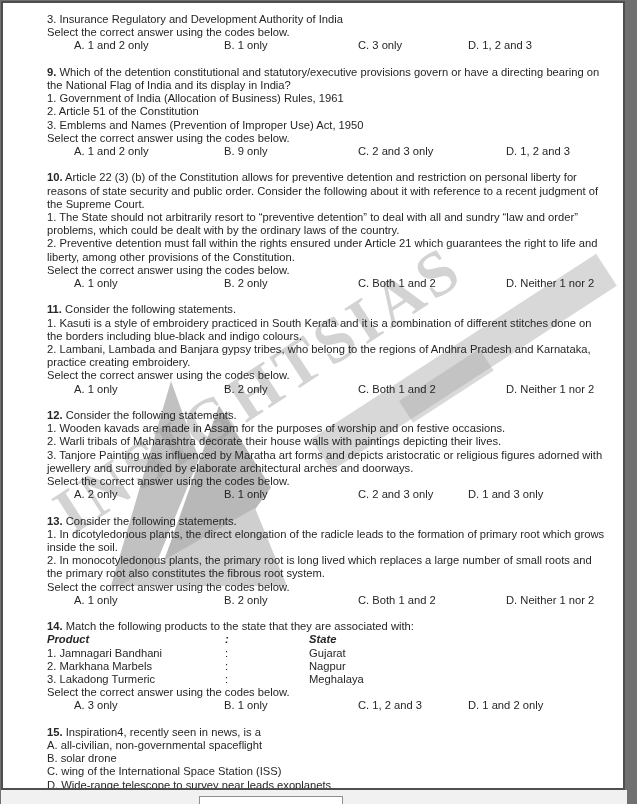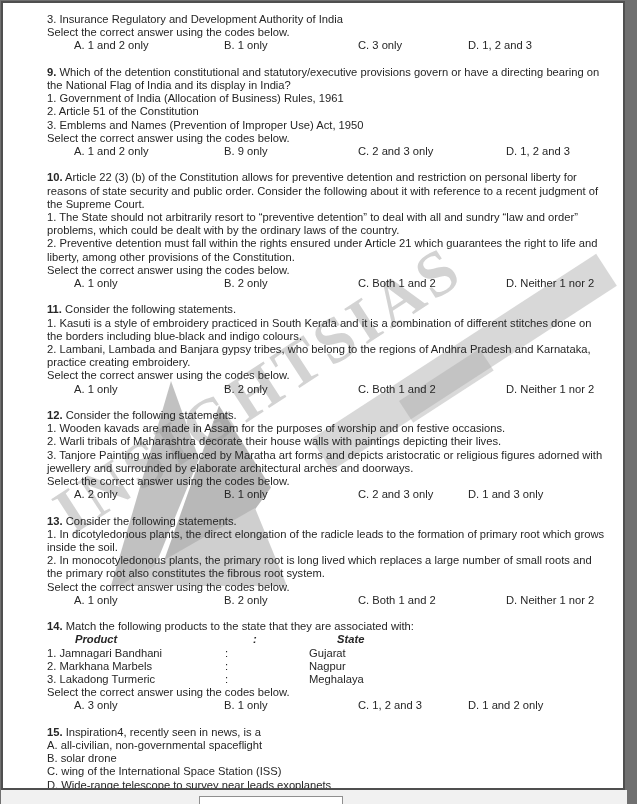--- a/index.html
+++ b/index.html
@@ -26,21 +26,21 @@
   .opts span { flex:none; overflow:visible; }
   .o0 { width:150px;margin-left:27px; }
   .o1 { width:92px; }
   .o2 { width:110px;margin-left:42px; }
   .far .o2 { width:148px; }
   .o3 { flex:1 1 auto; }
   .mrow { display:flex; white-space:pre; }
   .m0 { width:178px; flex:none; }
   .m1 { width:84px;  flex:none; }
   .m2 { flex:1 1 auto; }
-  .mhead { font-weight:bold; font-style:italic;margin-left:28px; }
+  .mhead { font-weight:bold; font-style:italic; }
 
   
   .wm-text {
     position:absolute; left:78px; top:472px; z-index:1;
     font-family:"Liberation Serif", serif; font-weight:bold;
     font-size:64px; letter-spacing:5px;
     color:rgba(150,150,150,0.42);
     transform:rotate(-33deg); transform-origin:0 100%;
     white-space:nowrap; pointer-events:none;
   }

